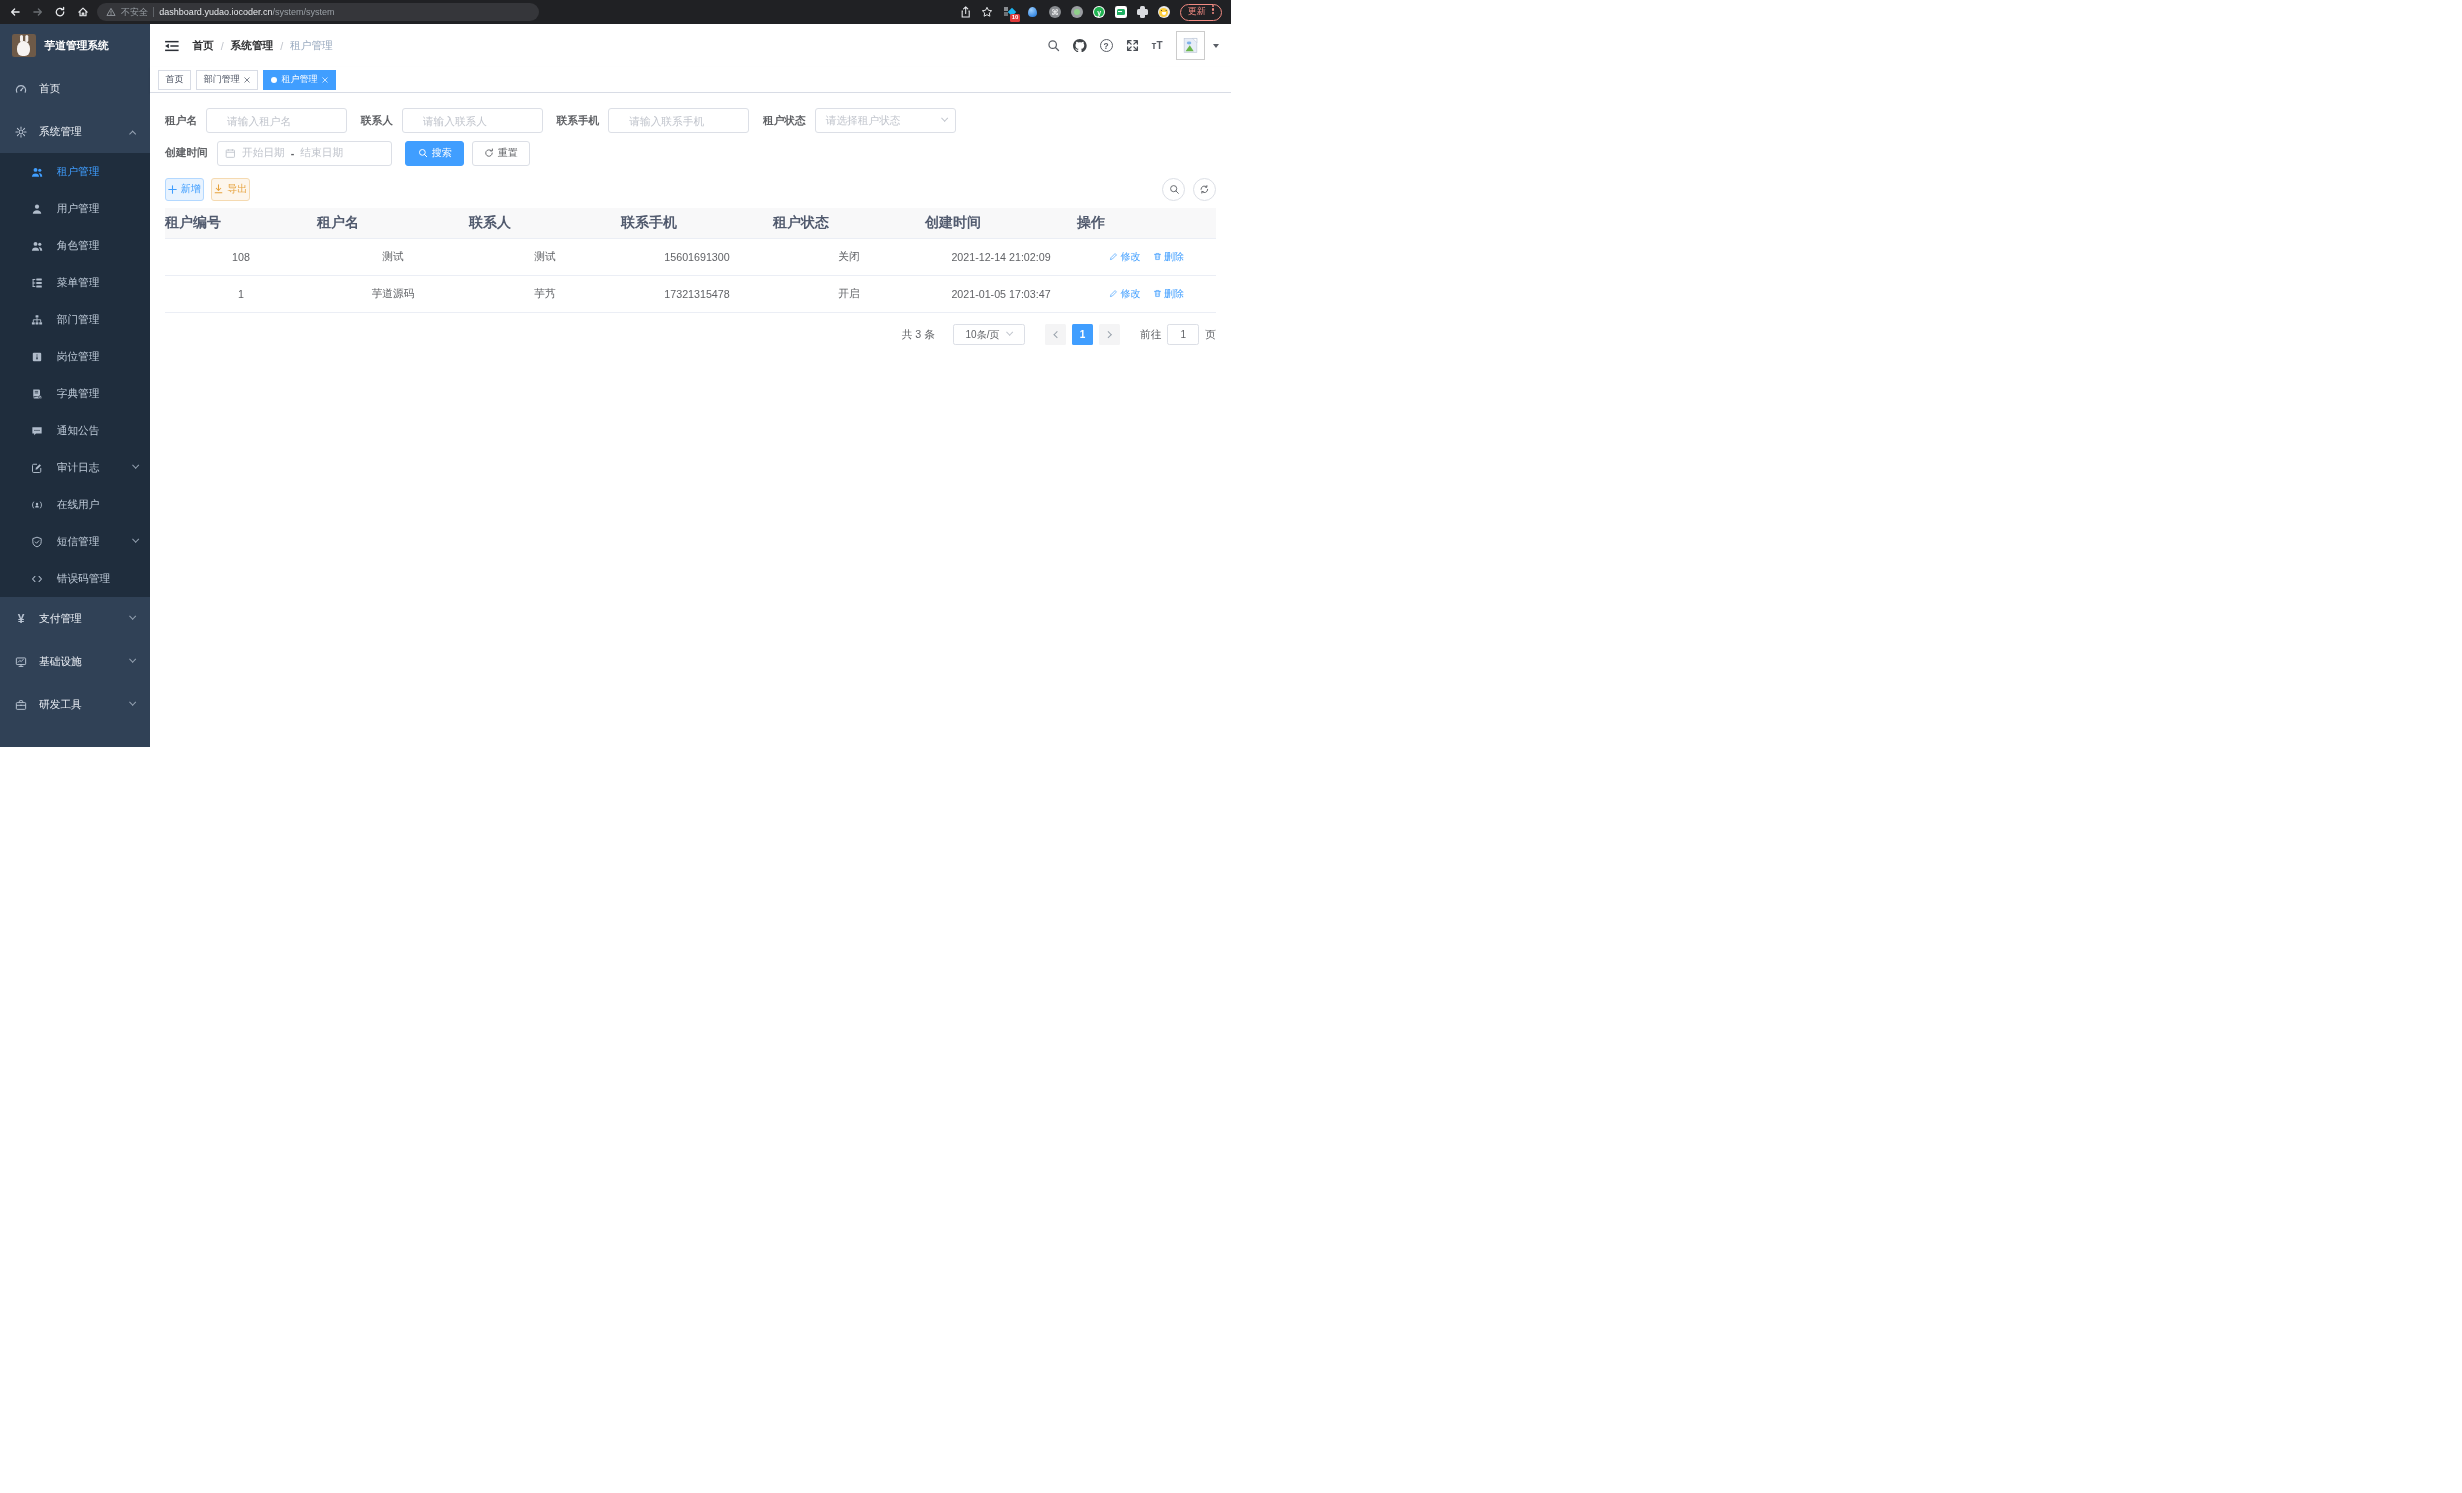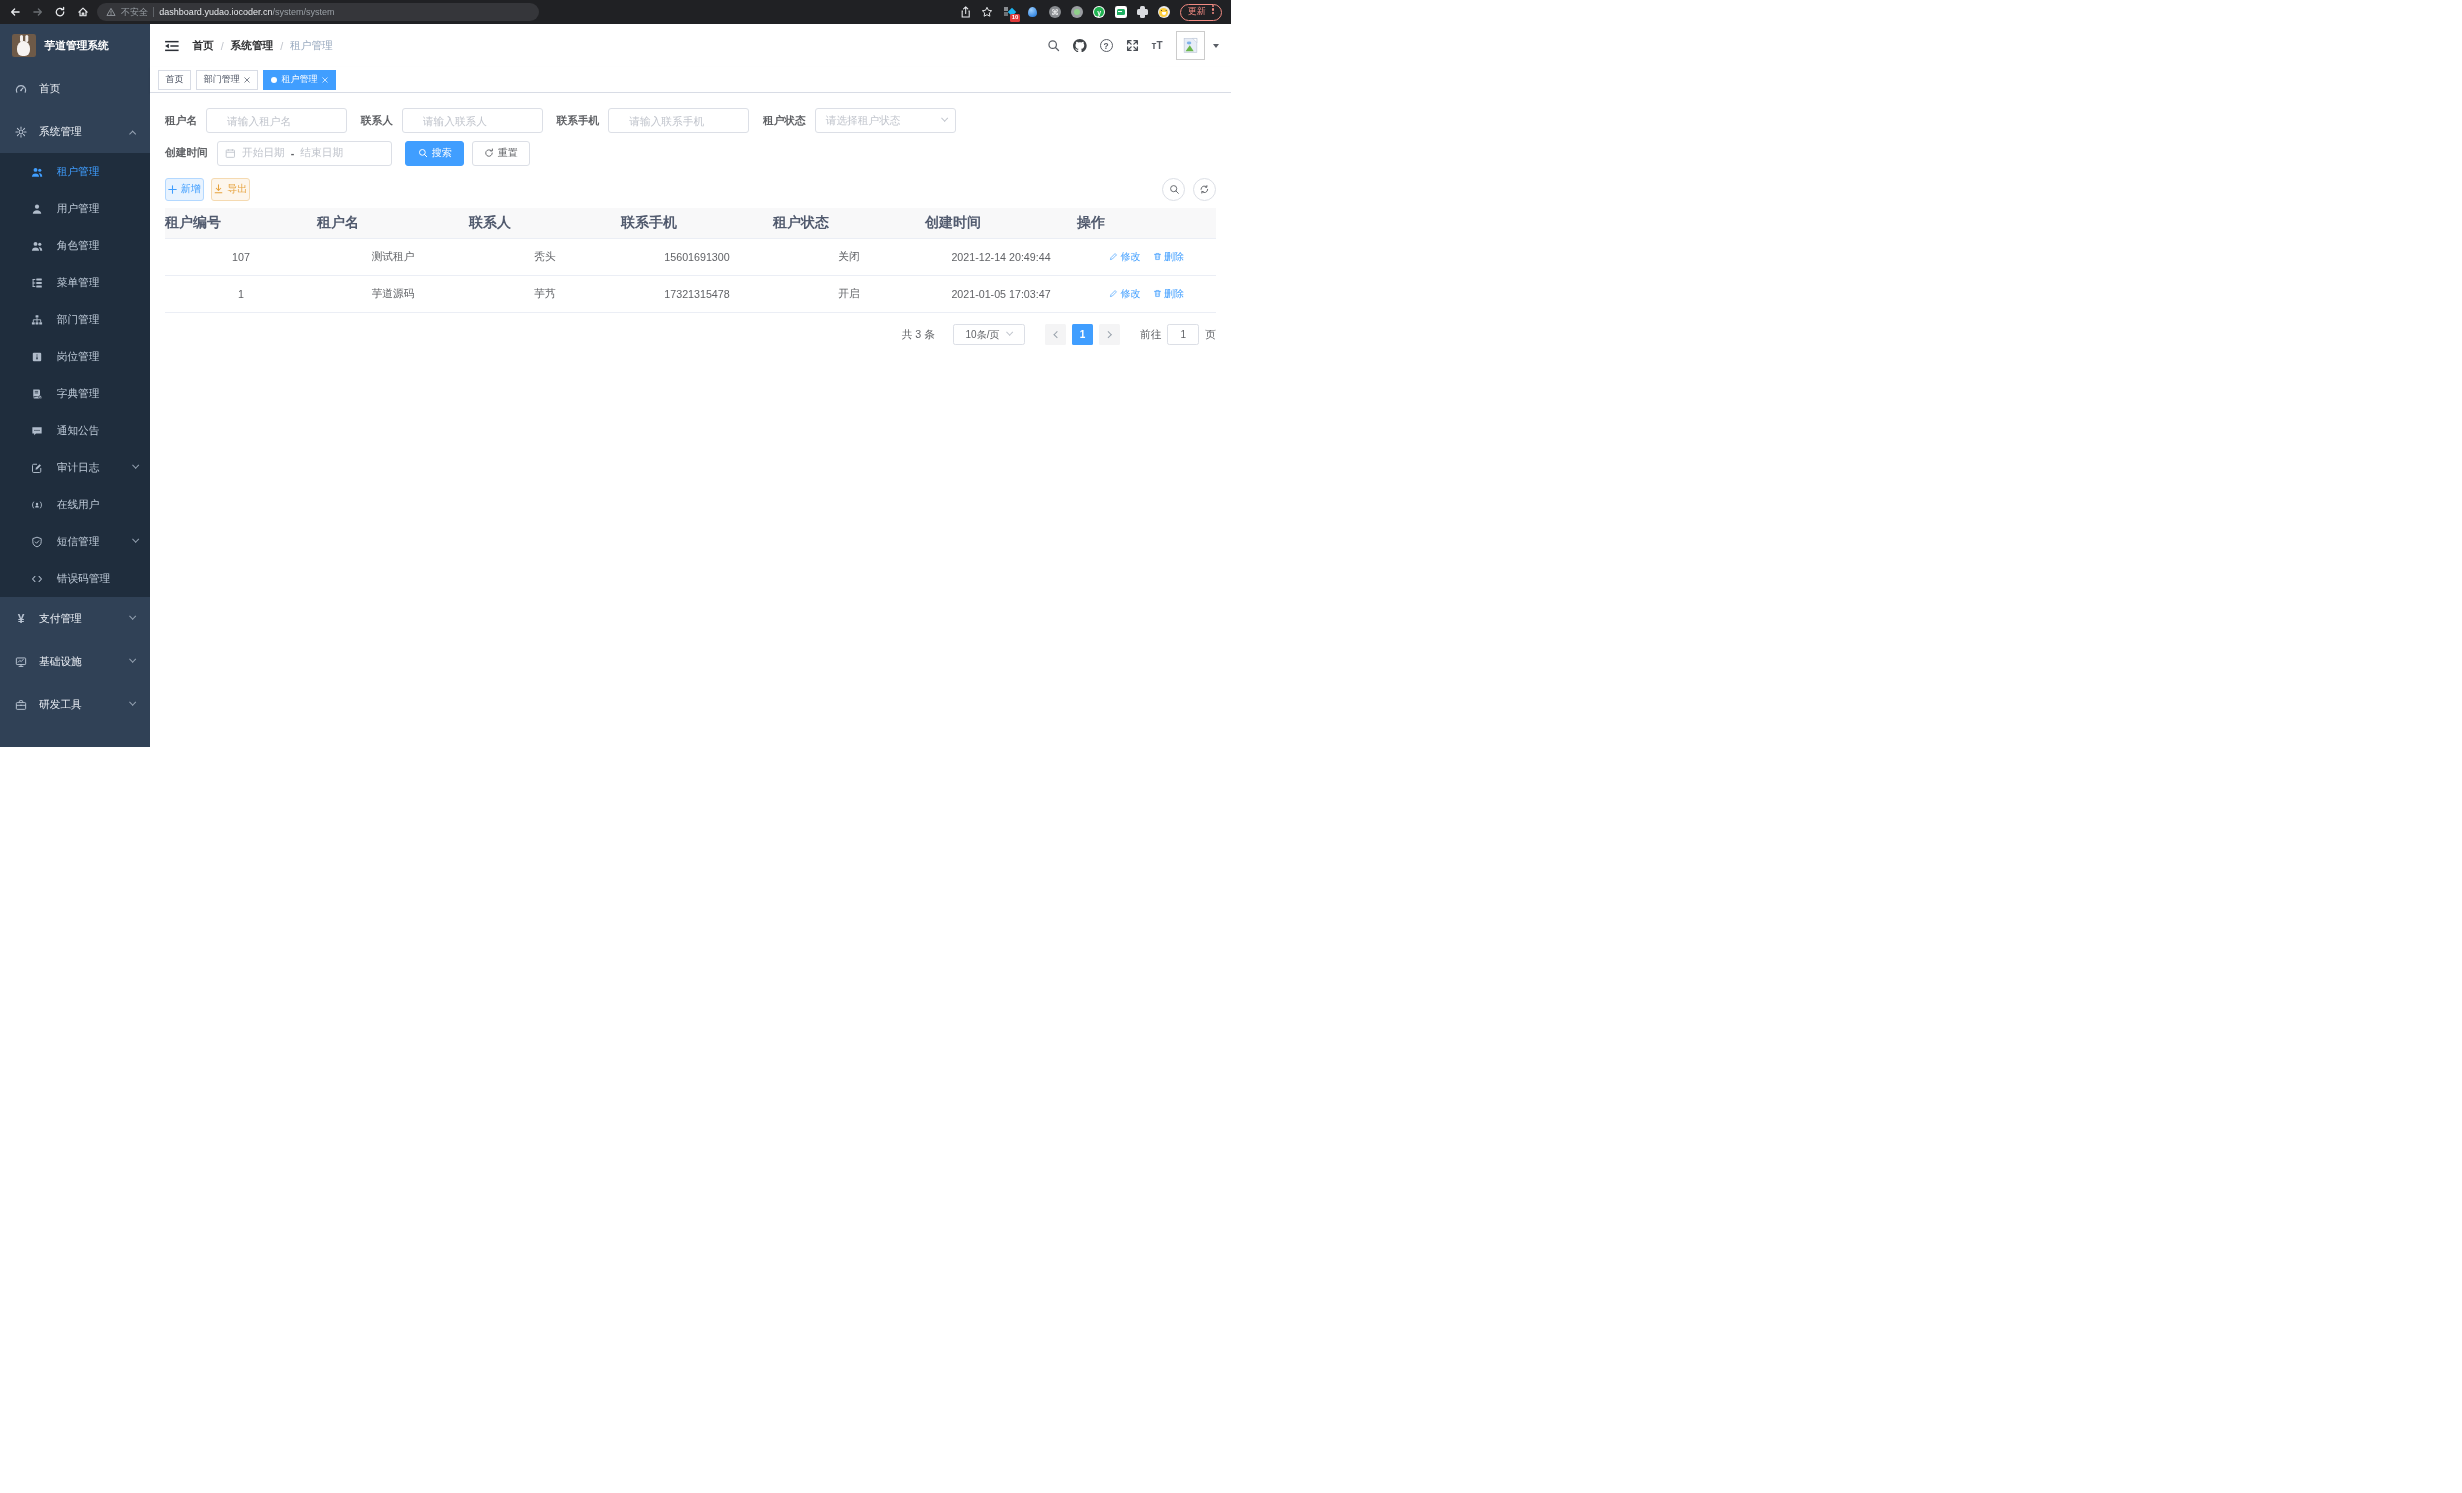--- a/index.html
+++ b/index.html
@@ -576,26 +576,26 @@
             <th>租户名</th>
             <th>联系人</th>
             <th>联系手机</th>
             <th>租户状态</th>
             <th>创建时间</th>
             <th>操作</th>
           </tr>
         </thead>
         <tbody>
           <tr>
-            <td>107</td>
-            <td>测试租户</td>
-            <td>秃头</td>
+            <td>108</td>
+            <td>测试</td>
+            <td>测试</td>
             <td>15601691300</td>
             <td>关闭</td>
-            <td>2021-12-14 20:49:44</td>
+            <td>2021-12-14 21:02:09</td>
             <td>
               <span class="act">
                   <svg width="9" height="9" viewBox="0 0 16 16">
                     <path d="M2.5 13.5l1-3.4 7.3-7.3 2.4 2.4-7.3 7.3z" stroke="#409eff" stroke-width="1.2" fill="none" stroke-linejoin="round"></path>
                   </svg>
                   <span>修改</span>
                 </span>
               <span class="act">
                   <svg width="9" height="9" viewBox="0 0 16 16">
                     <path d="M2.5 4.2h11M5.5 4V2.6h5V4M4 4.2l.7 9.2h6.6l.7-9.2M6.6 6.6v4.6M9.4 6.6v4.6" stroke="#409eff" stroke-width="1.2" fill="none" stroke-linecap="round"></path>

